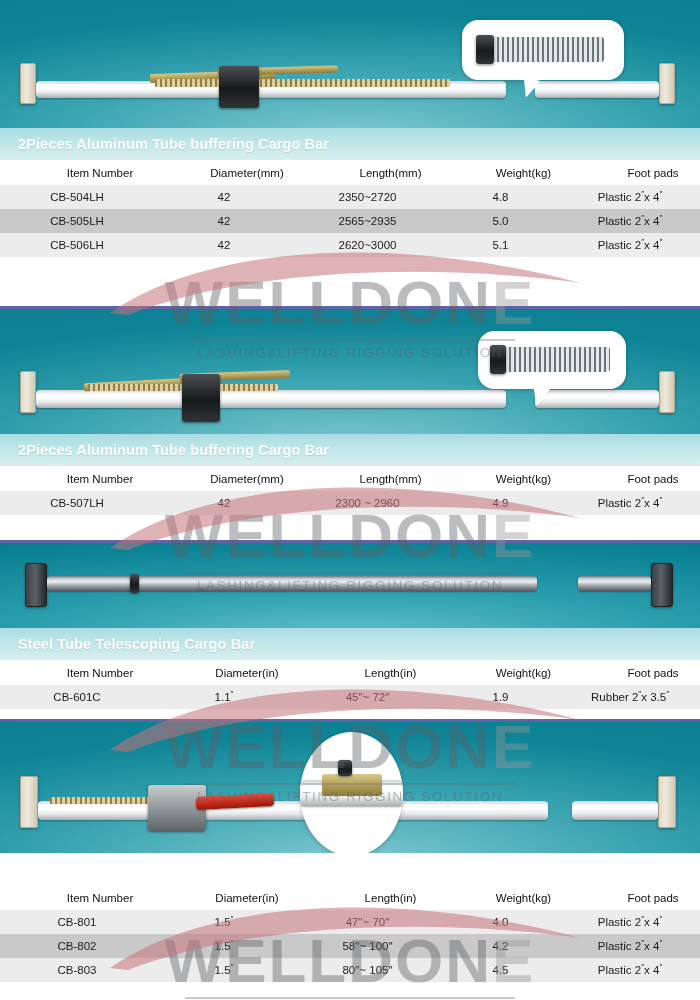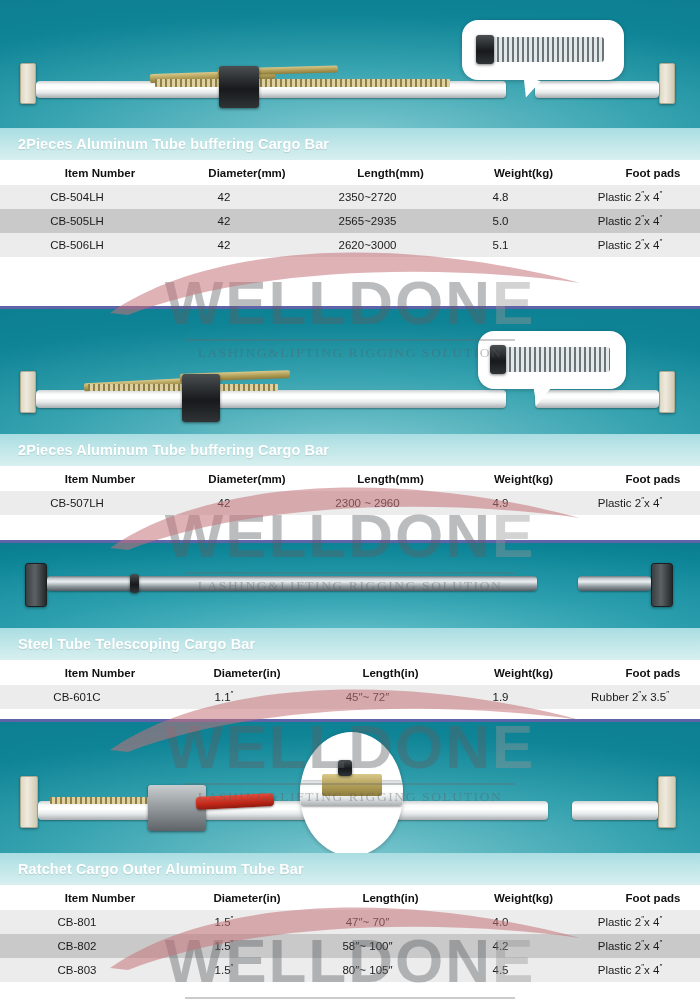--- a/index.html
+++ b/index.html
@@ -18,21 +18,21 @@
     font-family: "Liberation Sans", sans-serif;
     font-weight: bold;
     font-size: 62px;
     letter-spacing: 2px;
     color: rgba(90,96,100,0.42);
     line-height: 1;
   }
   .wm-word .last { color: rgba(150,150,150,0.42); }
   .wm-rule { width:330px; height:2px; background:rgba(100,106,110,0.35); margin:5px auto 4px auto; }
   .wm-sub {
-    font-family: Liberation Serif, serif;
+    font-family: Liberation Sans, sans-serif;
     font-size: 13.5px;
     letter-spacing: 1.6px;
     color: rgba(90,96,100,0.40);
   }
   .swoosh { position:absolute; pointer-events:none; z-index:6; }
 
   
   .panel { position:absolute; left:0; width:700px; overflow:hidden; }
   .panel-top-rule { position:absolute; left:0; top:0; width:700px; height:3px; background:#5f63a8; z-index:3;}
   .photo {
@@ -110,21 +110,21 @@
     font-family:"Liberation Sans", sans-serif;
   }
 
   
   .tbl { position:absolute; left:0; width:700px; border-collapse:collapse; z-index:4; }
   .tbl td, .tbl th {
     font-size:11.5px; color:#1b1b1b; text-align:center;
     font-weight:normal; height:24px; padding:0;
     font-family:"Liberation Sans", sans-serif;
   }
-  .tbl tr.hdr th { background:#ffffff; font-weight:bold; font-size:11.5px; color:#111; height:25px;padding-left:46px;}
+  .tbl tr.hdr th { background:#ffffff; font-weight:normal; font-size:11.5px; color:#111; height:25px;padding-left:46px;}
   .tbl tr.r-light td { background:#ececec; }
   .tbl tr.r-dark  td { background:#c9c9c9; }
   .tbl td:first-child, .tbl th:first-child { width:22%; }
   .tbl td:nth-child(2), .tbl th:nth-child(2) { width:20%; }
   .tbl td:nth-child(3), .tbl th:nth-child(3) { width:21%; }
   .tbl td:nth-child(4), .tbl th:nth-child(4) { width:17%;text-align:center; }
   .tbl td:last-child,  .tbl th:last-child  { width:20%; }
   sup.in { font-size:8px; vertical-align:super; line-height:0; }
 </style>
 </head>
@@ -278,23 +278,20 @@
       <div class="pad" style="left:658px;top:57px;width:18px;height:52px;"></div>
       <div class="tube" style="left:572px;top:82px;width:86px;height:19px;"></div>
       <div class="callout circle" style="left:300px;top:13px;width:103px;height:124px;">
         <div class="tube" style="left:0px;top:48px;width:103px;height:26px;"></div>
         <div class="brass" style="left:22px;top:42px;width:60px;height:22px;"></div>
         <div class="blk" style="left:38px;top:28px;width:14px;height:16px;"></div>
       </div>
     </div>
   </div>
 
-  <div class="title-bar" style="top:853px;">
-    <h2>Ratchet Cargo Outer Aluminum Tube Bar</h2>
-  </div>
 
   <table class="tbl" style="top:885px;">
     <tbody>
       <tr class="hdr">
         <th>Item Number</th>
         <th>Diameter(in)</th>
         <th>Length(in)</th>
         <th>Weight(kg)</th>
         <th>Foot pads</th>
       </tr>

